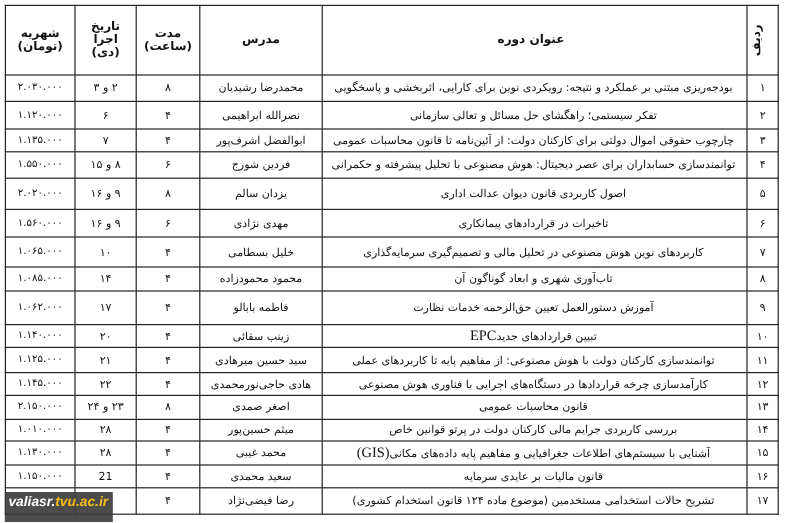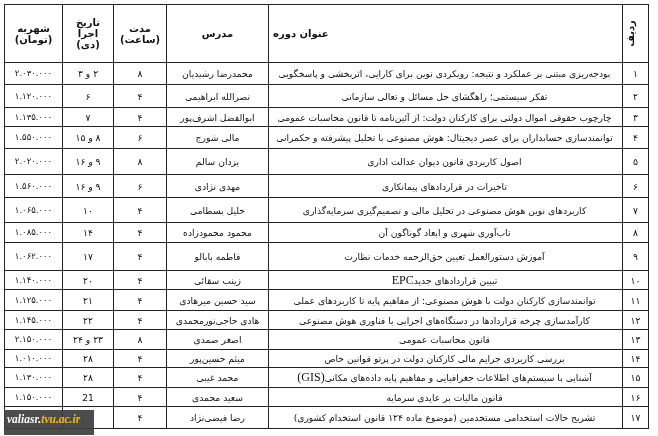--- a/index.html
+++ b/index.html
@@ -4,28 +4,28 @@
 <style>
   html, body { margin: 0; padding: 0; background: #ffffff; }
   body { width: 658px; height: 436px; overflow: hidden; position: relative;
          font-family: "DejaVu Sans", sans-serif; color: #111; }
   .sheet { position: absolute; left: 4px; top: 4px; width: 644px; }
   table { border-collapse: collapse; width: 644px; table-layout: fixed; direction: rtl; }
   th, td { border: 1.3px solid #222; padding: 0 4px; font-size: 9.2px; line-height: 11px;
            overflow: hidden; white-space: nowrap; }
   th { font-weight: bold; font-size: 10px; height: 57px; }
   th.col-row .vert { display: inline-block; transform: rotate(-90deg); white-space: nowrap; }
-  th.col-title { text-align: left; padding-right: 10px; }
+  th.col-title { text-align: center; padding-right: 10px; }
   td { text-align: center; }
   td.title { text-align: center; padding-right: 6px; }
   td.fee { direction: ltr; text-align: center; font-size: 8.5px; margin-top: 48px; }
   tr.row td { vertical-align: middle; }
   .latin { font-family: "Liberation Serif", serif; font-size: 12px; }
   .watermark { position: absolute; left: 4px; top: 410px; width: 90px; height: 25px;
-               background: #3d3d3d; color: #fff; font-family: Liberation Serif, serif;
+               background: #3d3d3d; color: #fff; font-family: Liberation Sans, sans-serif;
                font-weight: bold; font-style: italic; font-size: 11.5px; line-height: 18px;
                padding-left: 3px; box-sizing: border-box; opacity: 0.92; }
   .watermark .host { color: #f5b700; }
   .footnote { position: absolute; left: 240px; right: 8px; top: 430px; height: 6px; overflow: hidden;
               direction: rtl; font-size: 8px; line-height: 14px; color: #222; white-space: nowrap; }
 </style>
 </head>
 <body>
 
 <div class="sheet">
@@ -69,21 +69,21 @@
           <td><span>۳</span></td>
           <td class="title"><span>چارچوب حقوقی اموال دولتی برای کارکنان دولت: از آئین‌نامه تا قانون محاسبات عمومی</span></td>
           <td><span>ابوالفضل اشرف‌پور</span></td>
           <td><span>۴</span></td>
           <td><span>۷</span></td>
           <td class="fee"><span>۱.۱۳۵.۰۰۰</span></td>
         </tr>
         <tr class="row" style="height: 22px;">
           <td><span>۴</span></td>
           <td class="title"><span>توانمندسازی حسابداران برای عصر دیجیتال: هوش مصنوعی با تحلیل پیشرفته و حکمرانی</span></td>
-          <td><span>مالی شورج</span></td>
+          <td><span>فردین شورج</span></td>
           <td><span>۶</span></td>
           <td><span>۸ و ۱۵</span></td>
           <td class="fee"><span>۱.۵۵۰.۰۰۰</span></td>
         </tr>
         <tr class="row" style="height: 26px;">
           <td><span>۵</span></td>
           <td class="title"><span>اصول کاربردی قانون دیوان عدالت اداری</span></td>
           <td><span>یزدان سالم</span></td>
           <td><span>۸</span></td>
           <td><span>۹ و ۱۶</span></td>

